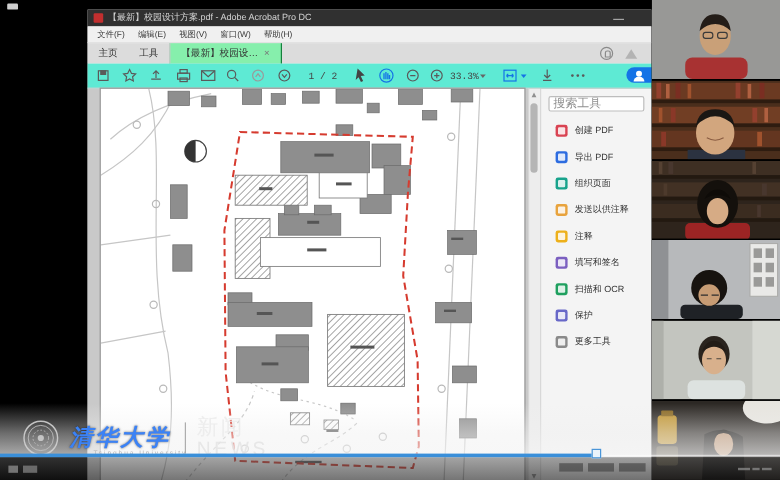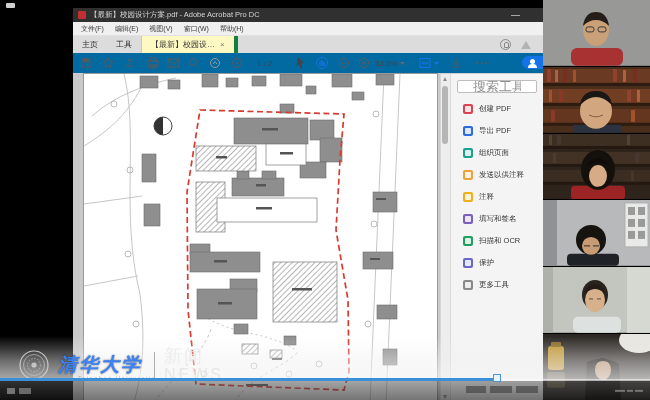--- a/index.html
+++ b/index.html
@@ -9,51 +9,51 @@
   #pdf-window{position:absolute;left:73px;top:8px;width:470px;height:392px;background:#f4f4f4;}
   #titlebar{height:14px;background:#303030;display:flex;align-items:center;padding:0 5px;gap:4px;}
   #titlebar .appicon{width:8px;height:8px;background:#c22f2f;border-radius:1px;flex:none;}
   #titlebar .title{font-size:7.5px;color:#d5d5d5;white-space:nowrap;overflow:hidden;flex:1;}
   #titlebar .minimize{color:#e0e0e0;font-size:9px;line-height:6px;margin-right:18px;}
   #menubar{height:13px;background:#f0f0f0;display:flex;align-items:center;gap:11px;padding:0 8px;
            border-bottom:1px solid #e2e2e2;}
   #menubar span{font-size:7px;color:#3a3a3a;white-space:nowrap;}
   #tabbar{height:17px;background:#dcdcdc;display:flex;align-items:stretch;}
   .tab{font-size:8px;color:#333;display:flex;align-items:center;padding:0 9px;}
-  .tab.doc{background:#fef9c3;border-left:1px solid #c8c8c8;border-right:4px solid #15803d;
+  .tab.doc{background:#86efac;border-left:1px solid #c8c8c8;border-right:1px solid #15803d;
            gap:5px;max-width:120px;}
   .tab.doc .doclabel{white-space:nowrap;overflow:hidden;max-width:96px;}
   .tab.doc .close{color:#777;font-size:8px;}
   #tab-right{margin-left:auto;display:flex;align-items:center;gap:10px;padding-right:12px;}
   .bell{width:9px;height:9px;border:1px solid #8a8a8a;border-radius:50%;position:relative;}
   .bell::after{content:"";position:absolute;left:2.5px;top:2px;width:3px;height:3.5px;
                border:1px solid #8a8a8a;border-radius:2px 2px 0 0;}
   .warn-tri{width:0;height:0;border-left:5px solid transparent;border-right:5px solid transparent;
             border-bottom:8px solid #b3b3b3;}
-  #toolbar{height:20px;background:#0369a1;border-bottom:1px solid #cfcfcf;position:relative;}
+  #toolbar{height:20px;background:#5eead4;border-bottom:1px solid #cfcfcf;position:relative;font-family:Liberation Mono, monospace;}
   #share-pill{position:absolute;right:0;top:3px;width:21px;height:13px;background:#1473e6;
               border-radius:7px 0 0 7px;display:flex;align-items:center;justify-content:center;}
   #share-pill .person{width:5px;height:5px;background:#fff;border-radius:50%;position:relative;top:-1px;}
   #share-pill .person::after{content:"";position:absolute;top:4.5px;left:-2px;width:9px;height:4px;
               background:#fff;border-radius:4px 4px 0 0;}
   #pdf-body{display:flex;height:328px;}
   #doc-area{width:377px;position:relative;background:#c9c9c9;}
   #page{position:absolute;left:11px;top:0;width:353px;height:328px;background:#fff;
         outline:1px solid #9a9a9a;}
   #v-scroll{position:absolute;right:0;top:0;width:9px;height:328px;background:#ededed;
             border-left:1px solid #d6d6d6;}
   #v-scroll .arr{position:absolute;left:2px;width:0;height:0;border-left:2.5px solid transparent;
                  border-right:2.5px solid transparent;}
   #v-scroll .up{top:3px;border-bottom:4px solid #8f8f8f;}
   #v-scroll .down{bottom:3px;border-top:4px solid #8f8f8f;}
   #v-scroll .thumb{position:absolute;left:1px;top:12px;width:6px;height:58px;background:#b5b5b5;border-radius:3px;}
   #tools-panel{width:93px;background:#f4f4f4;border-left:1px solid #d8d8d8;box-sizing:border-box;
                padding-top:6px;}
   #tool-search{display:block;width:80px;height:13px;margin:0 auto;border:1px solid #bdbdbd;
-               background:#fff;font-size:13px;color:#444;padding:0 15px;box-sizing:border-box;border-radius:2px;}
+               background:#fff;font-size:10px;color:#444;padding:0 3px;box-sizing:border-box;border-radius:2px;}
   #tool-search::placeholder{color:#8f8f8f;}
   #tool-list{margin-top:9px;display:flex;flex-direction:column;gap:9px;padding-left:12px;justify-content:flex-end;}
   .tool-item{display:flex;align-items:center;gap:6px;height:13px;}
   .tool-ic{width:10px;height:10px;border-radius:2px;position:relative;flex:none;}
   .tool-ic::after{content:"";position:absolute;left:2px;top:2px;width:6px;height:6px;
                   background:rgba(255,255,255,.85);border-radius:1px;}
   .tool-label{font-size:7.5px;color:#333;white-space:nowrap;}
   
   #sidebar{position:absolute;left:543px;top:0;width:107px;height:400px;background:#000;
            display:flex;flex-direction:column;gap:1px;}

